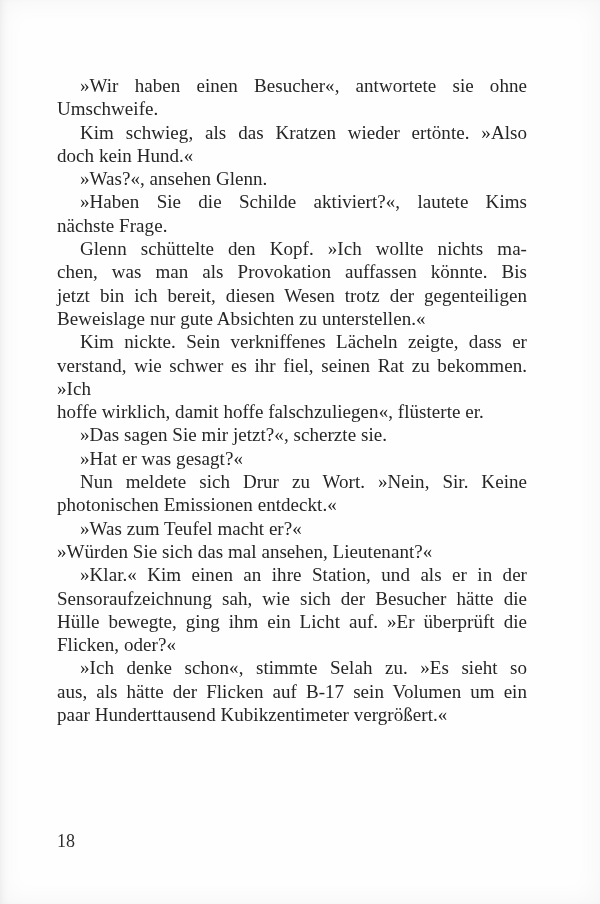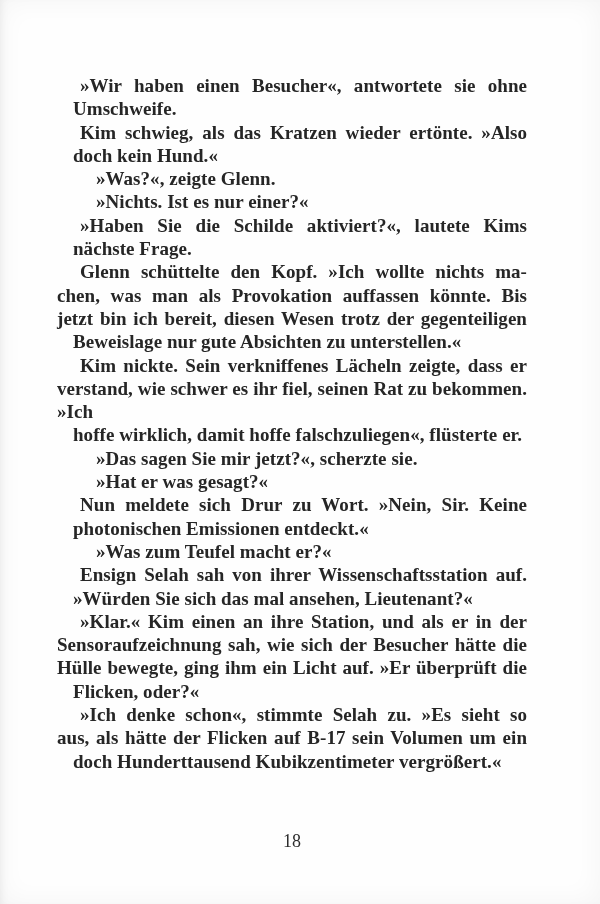--- a/index.html
+++ b/index.html
@@ -19,58 +19,54 @@
     box-shadow: inset 0 0 28px rgba(0,0,0,0.045), inset 6px 0 10px -6px rgba(0,0,0,0.08);
   }
   .text-block {
     position: absolute;
     left: 57px;
     top: 74px;
     width: 470px;
     font-size: 19px;
     line-height: 23.3px;
     letter-spacing: 0.05px;
-    font-weight: bold;
   }
   p.para { margin: 0; padding: 0; }
   .line {
     display: block;
     text-align: justify;
     text-align-last: justify;
   }
-  .line.last { text-align-last: left; margin-left: 16px; }
+  .line.last { text-align-last: left; }
   .line.first { padding-left: 23px; }
   .page-number {
     position: absolute;
     left: 57px;
     top: 831px;
     width: 470px;
-    text-align: center;
+    text-align: left;
     font-size: 18px;
     color: #2d2d2d;
   }
 </style>
 </head>
 <body>
 
 <div class="page">
   <div class="text-block" id="text-block">
       <p class="para">
         <span class="line first">»Wir haben einen Besucher«, antwortete sie ohne</span>
         <span class="line last">Umschweife.</span>
       </p>
       <p class="para">
         <span class="line first">Kim schwieg, als das Kratzen wieder ertönte. »Also</span>
         <span class="line last">doch kein Hund.«</span>
       </p>
       <p class="para">
-        <span class="line first last">»Was?«, zeigte Glenn.</span>
-      </p>
-      <p class="para">
-        <span class="line first last">»Nichts. Ist es nur einer?«</span>
+        <span class="line first last">»Was?«, ansehen Glenn.</span>
       </p>
       <p class="para">
         <span class="line first">»Haben Sie die Schilde aktiviert?«, lautete Kims</span>
         <span class="line last">nächste Frage.</span>
       </p>
       <p class="para">
         <span class="line first">Glenn schüttelte den Kopf. »Ich wollte nichts ma-</span>
         <span class="line">chen, was man als Provokation auffassen könnte. Bis</span>
         <span class="line">jetzt bin ich bereit, diesen Wesen trotz der gegenteiligen</span>
         <span class="line last">Beweislage nur gute Absichten zu unterstellen.«</span>
@@ -87,29 +83,28 @@
         <span class="line first last">»Hat er was gesagt?«</span>
       </p>
       <p class="para">
         <span class="line first">Nun meldete sich Drur zu Wort. »Nein, Sir. Keine</span>
         <span class="line last">photonischen Emissionen entdeckt.«</span>
       </p>
       <p class="para">
         <span class="line first last">»Was zum Teufel macht er?«</span>
       </p>
       <p class="para">
-        <span class="line first">Ensign Selah sah von ihrer Wissenschaftsstation auf.</span>
         <span class="line last">»Würden Sie sich das mal ansehen, Lieutenant?«</span>
       </p>
       <p class="para">
         <span class="line first">»Klar.« Kim einen an ihre Station, und als er in der</span>
         <span class="line">Sensoraufzeichnung sah, wie sich der Besucher hätte die</span>
         <span class="line">Hülle bewegte, ging ihm ein Licht auf. »Er überprüft die</span>
         <span class="line last">Flicken, oder?«</span>
       </p>
       <p class="para">
         <span class="line first">»Ich denke schon«, stimmte Selah zu. »Es sieht so</span>
         <span class="line">aus, als hätte der Flicken auf B-17 sein Volumen um ein</span>
-        <span class="line last">doch Hunderttausend Kubikzentimeter vergrößert.«</span>
+        <span class="line last">paar Hunderttausend Kubikzentimeter vergrößert.«</span>
       </p>
     </div>
   <div class="page-number">18</div>
 </div>
 
 </body></html>

